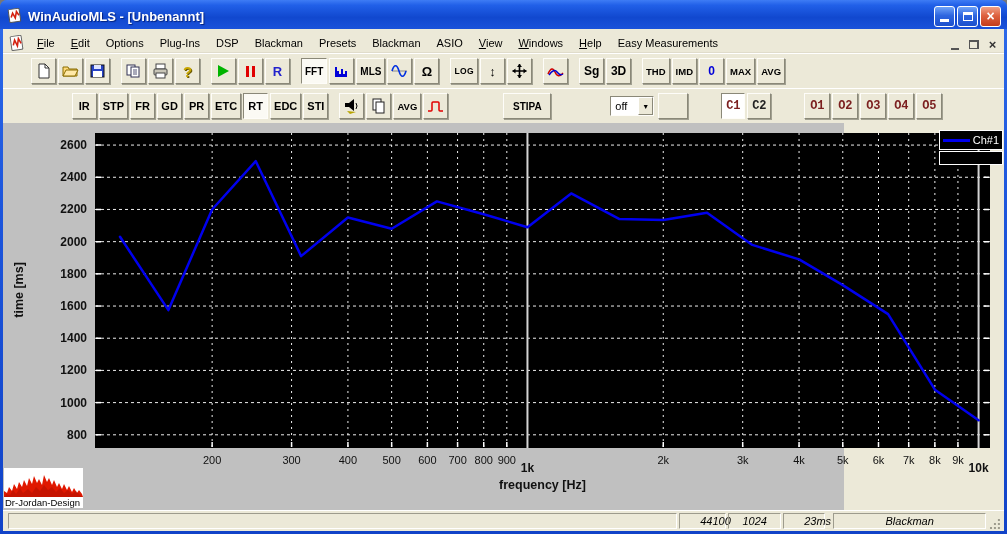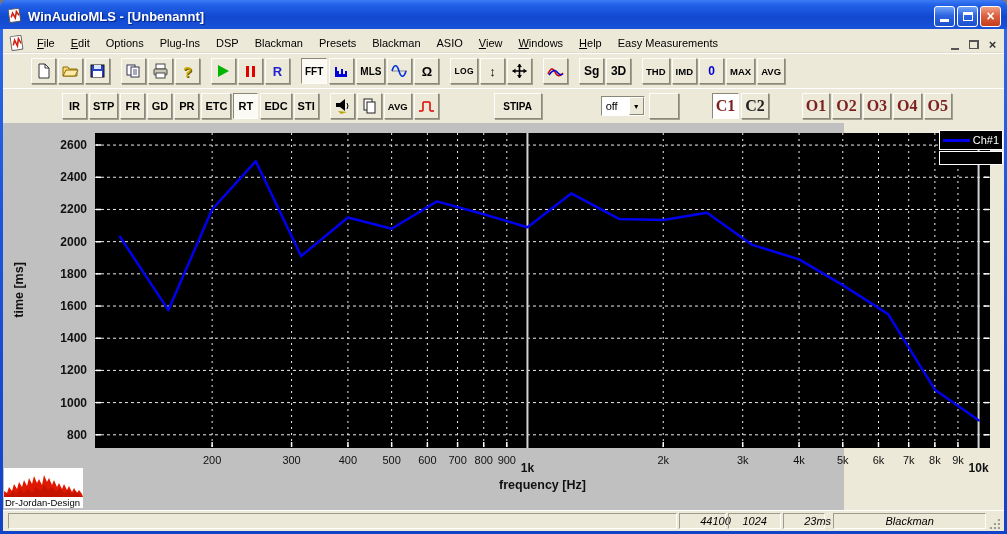--- a/index.html
+++ b/index.html
@@ -46,21 +46,21 @@
     box-shadow:1px 1px 0 rgba(70,70,60,.45);
     display:inline-flex;align-items:center;justify-content:center;
     font-family:"Liberation Sans",sans-serif;font-weight:bold;font-size:10px;color:#000;cursor:default;}
   .tbtn.pressed{border-color:#8a8878 #fefdf9 #fefdf9 #8a8878;background:#fbfaf4;box-shadow:none;}
   .lbl-log{font-size:8.5px;letter-spacing:.4px;}
   .lbl-sm{font-size:9.5px;}
   .lbl-sg{font-size:12px;font-weight:bold;}
   .lbl-zero{color:#0000d8;font-size:12px;}
   .lbl-r{color:#2222cc;font-size:13px;}
   .lbl-m2{font-size:11px;}
-  .lbl-serif{font-family:Liberation Serif, serif;color:#7b1f1f;font-size:16px;}
+  .lbl-serif{font-family:Liberation Mono, monospace;color:#7b1f1f;font-size:12px;}
   .c1-pressed{border-color:#8a8878 #fefdf9 #fefdf9 #8a8878;background:#fff;box-shadow:none;}
   .play-tri{width:0;height:0;border-left:11px solid #00b400;border-top:6px solid transparent;border-bottom:6px solid transparent;}
   .pause-bars{display:flex;gap:3px;}
   .pause-bars i{display:block;width:3px;height:11px;background:#e00000;}
   .omega{font-size:13px;font-weight:bold;}
   .updown{font-size:13px;font-weight:bold;}
   .icon16{width:17px;height:16px;display:block;}
   .gap-lg{width:44px;}
   .gap-md{width:22px;}
   

